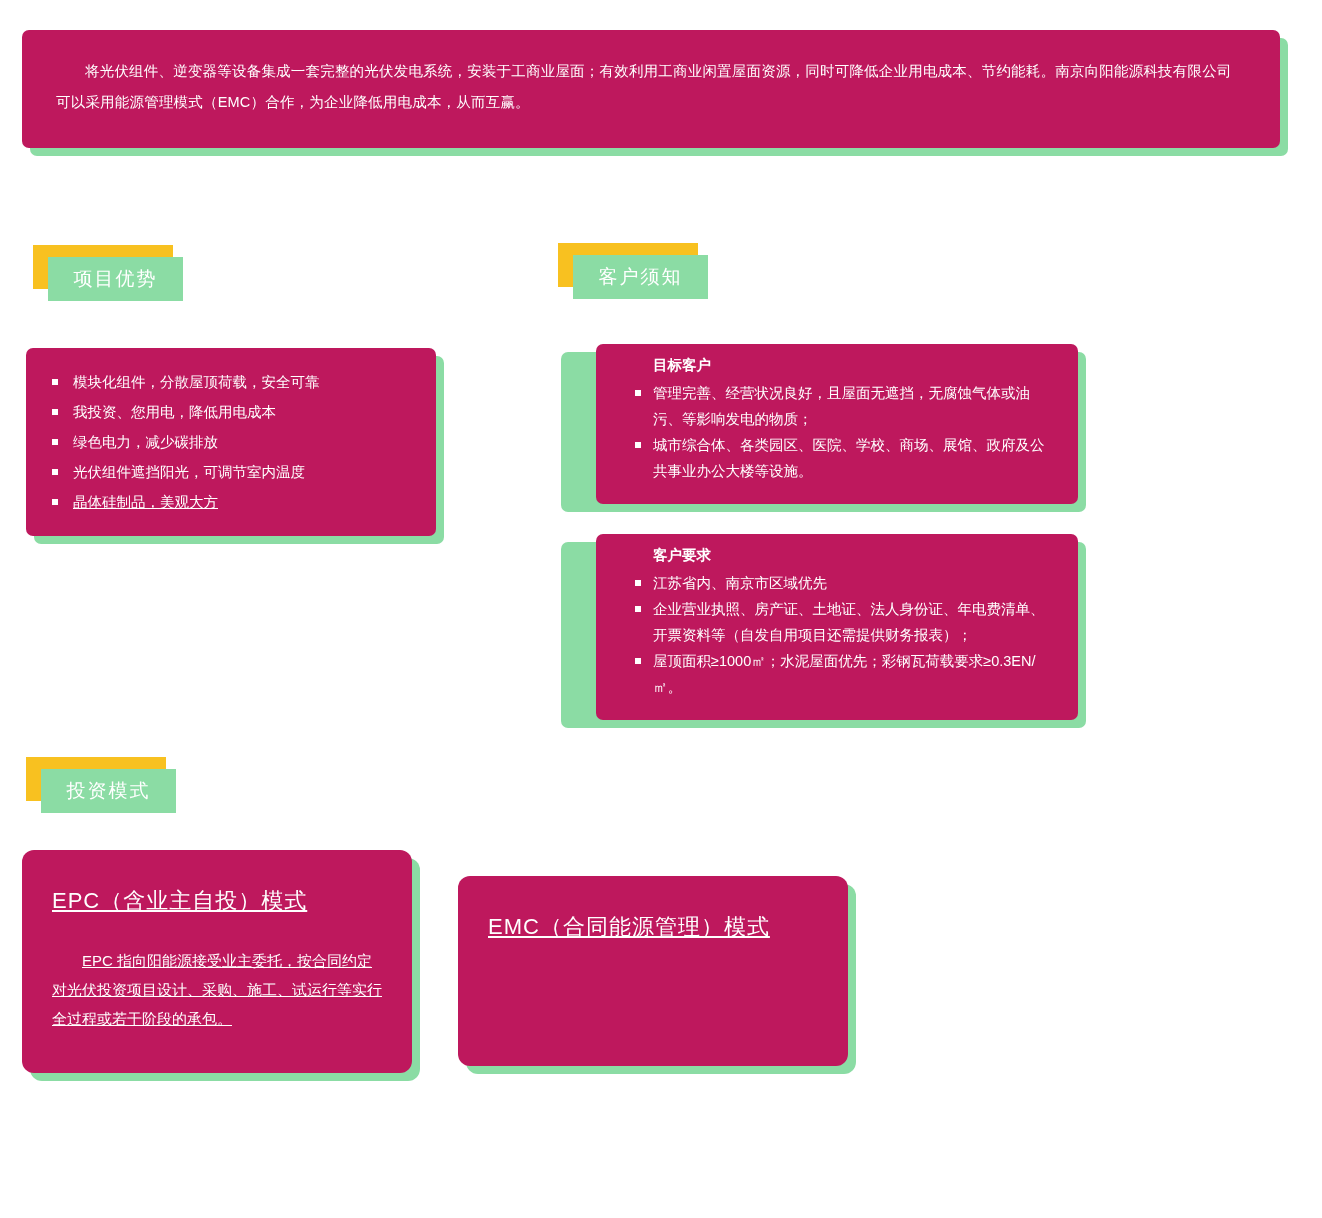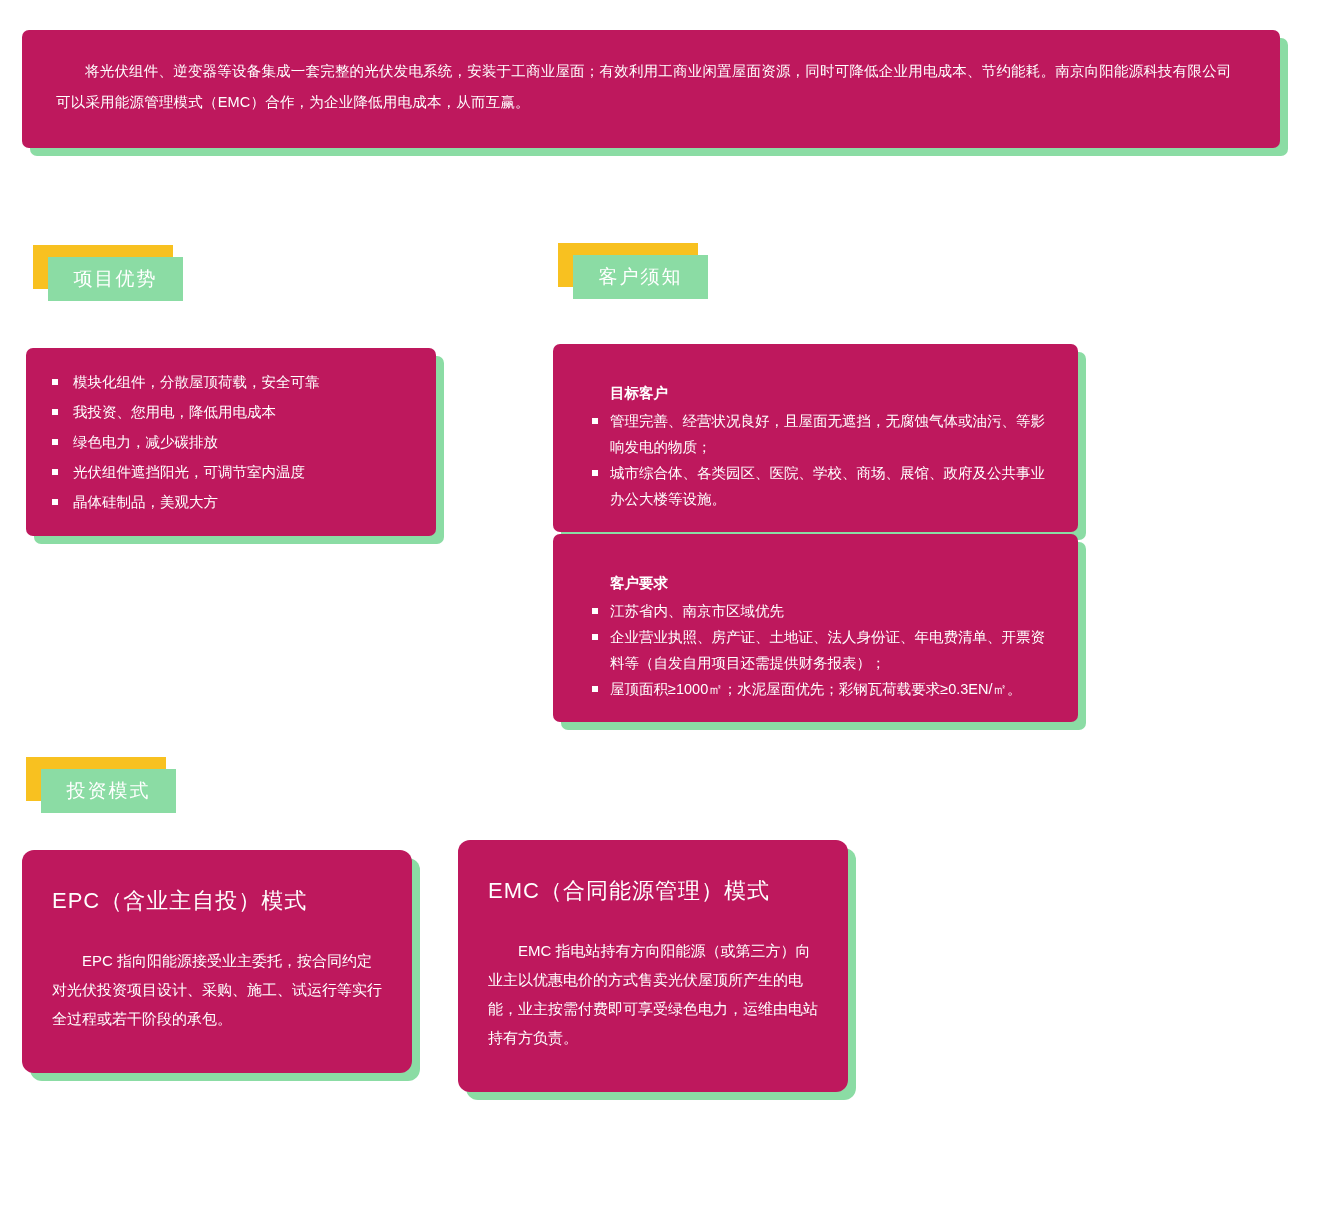--- a/index.html
+++ b/index.html
@@ -117,28 +117,29 @@
     top: 348px;
     width: 410px;
   }
   #card-advantages .face {
     padding: 22px 27px 22px 22px;
   }
   #card-advantages .bullet-list li {
     line-height: 24px;
     margin-bottom: 6px;
   }
-  #card-advantages .bullet-list li:last-child { margin-bottom: 0; }
+  #card-advantages .bullet-list li:last-child { margin-bottom: 0; text-decoration: underline; }
 
   
   .notice-card { width: 525px; }
   #card-target-customer { left: 553px; top: 344px; }
   #card-customer-req    { left: 553px; top: 534px; }
   .notice-card .face {
-    padding: 36px 22px 20px 22px;
+    padding: 8px 22px 20px 22px;
+    margin-left: 43px;
   }
   .card-subtitle {
     font-size: 14.5px;
     font-weight: bold;
     line-height: 26px;
     padding-left: 35px;
     margin-bottom: 2px;
   }
   .notice-card .bullet-list li {
     padding-left: 35px;
@@ -147,25 +148,26 @@
   .notice-card .bullet-list li::before {
     left: 17px;
     top: 10px;
   }
 
   
   .mode-card {
     width: 390px;
   }
   #card-epc { left: 22px;  top: 850px; }
-  #card-emc { left: 458px; top: 840px; }
+  #card-emc { left: 458px; top: 876px; }
   .mode-card .face {
     padding: 36px 30px 40px 30px;
     border-radius: 12px;
     min-height: 190px;
+    text-decoration: underline;
   }
   .mode-card > .shadow { border-radius: 12px; }
   .mode-title {
     font-size: 22px;
     letter-spacing: 1px;
     line-height: 30px;
     margin: 0 0 30px 0;
     font-weight: 400;
   }
   .mode-body {
@@ -247,15 +249,14 @@
   <div class="face">
     <h3 class="mode-title">EPC（含业主自投）模式</h3>
     <p class="mode-body">EPC 指向阳能源接受业主委托，按合同约定对光伏投资项目设计、采购、施工、试运行等实行全过程或若干阶段的承包。</p>
   </div>
 </div>
 
 <div class="stack mode-card" id="card-emc">
   <div class="shadow"></div>
   <div class="face">
     <h3 class="mode-title">EMC（合同能源管理）模式</h3>
-    <p class="mode-body">EMC 指电站持有方向阳能源（或第三方）向业主以优惠电价的方式售卖光伏屋顶所产生的电能，业主按需付费即可享受绿色电力，运维由电站持有方负责。</p>
   </div>
 </div>
 
 </body></html>

